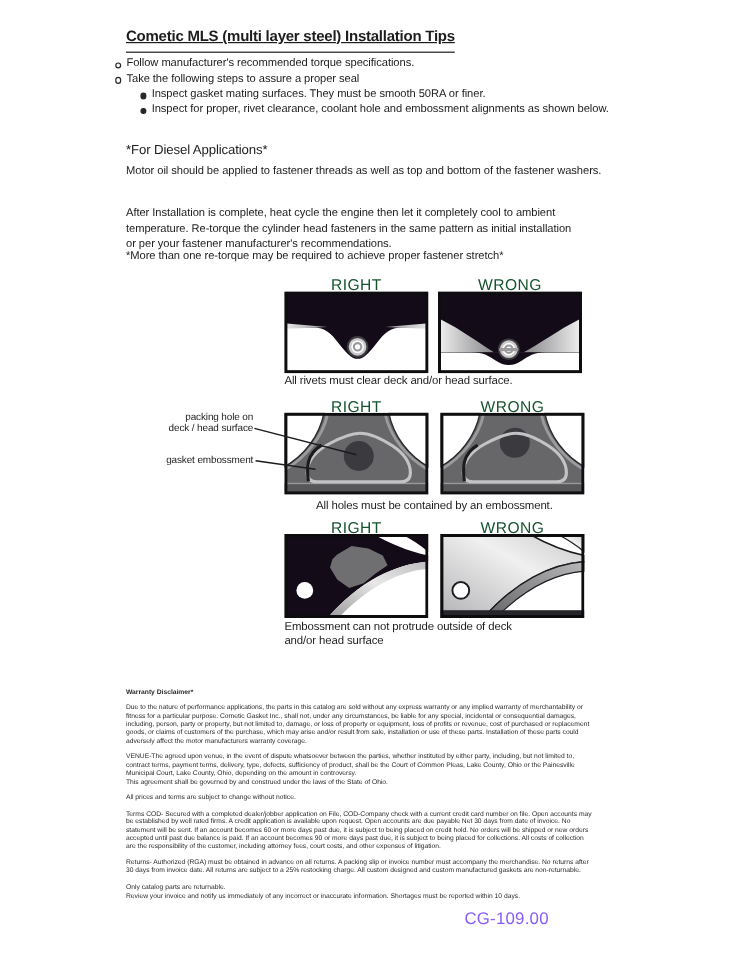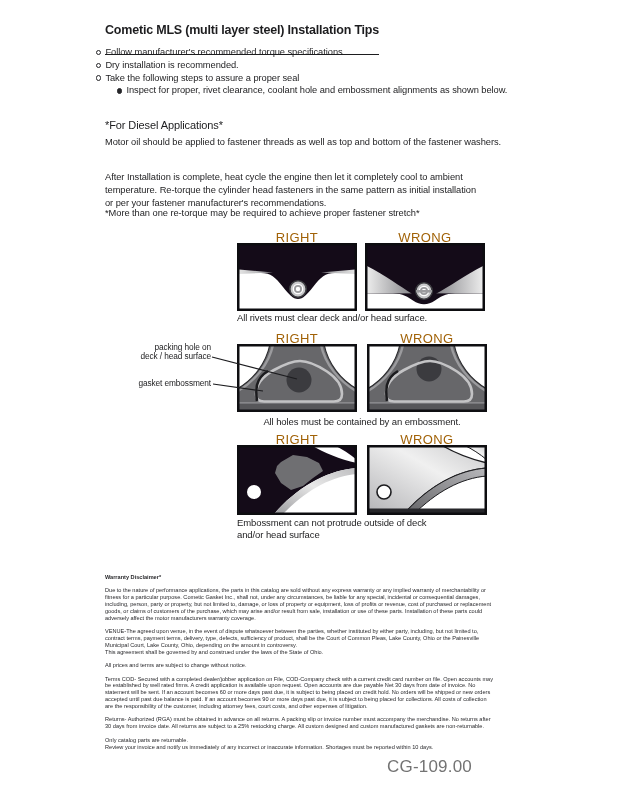--- a/index.html
+++ b/index.html
@@ -5,61 +5,61 @@
   html,body{margin:0;padding:0}
   body{
     width:618px;height:800px;background:#ffffff;position:relative;overflow:hidden;
     font-family:"Liberation Sans",sans-serif;color:#1d1d1f;
   }
   .abs{position:absolute}
   .nw{white-space:nowrap}
   
   .doc-title{
     left:105px;top:23px;font-size:12.5px;font-weight:bold;letter-spacing:-0.2px;
-    padding-bottom:17px;border-bottom:1.7px solid #1d1d1f;
+    padding-bottom:6px;border-bottom:1.7px solid #1d1d1f;text-decoration:underline;
   }
   
   .blist{left:96px;top:46px;font-size:9.3px;letter-spacing:-0.05px}
-  .brow{display:flex;align-items:flex-start;height:12.8px;line-height:12.6px}
+  .brow{display:flex;align-items:center;height:12.8px;line-height:12.6px}
   .bdot{width:3.4px;height:3.4px;border:1px solid #26262a;border-radius:50%;margin:3.8px 4px 0 0;flex:none;background:#fff}
   .brow.sub{margin-left:21px}
   .brow.sub .bdot{background:#26262a}
   
   .sec-head{left:105px;top:119px;font-size:11px;font-weight:normal;letter-spacing:-0.1px}
   .para{font-size:9.3px;line-height:12.8px;letter-spacing:-0.05px}
   
-  .dglabel{font-size:13px;letter-spacing:0.4px;color:#a16207;width:120px;text-align:center}
+  .dglabel{font-size:13px;letter-spacing:0.4px;color:#14532d;width:120px;text-align:center}
   .dgcaption{font-size:9.5px;font-weight:normal;letter-spacing:-0.1px;line-height:11.5px}
   .ann{font-size:8.3px;letter-spacing:-0.1px;text-align:right;width:110px;line-height:9px}
   .dbox{width:120px}
   
   .warr{left:105px;top:574px;width:420px;font-size:5.6px;line-height:6.9px;color:#29292c;letter-spacing:0}
   .wblock{margin:0 0 6.4px 0}
   .whead{font-weight:bold;margin:0 0 6.4px 0}
   
-  .footer-code{left:387px;top:757px;font-size:17px;letter-spacing:0.2px;color:#737373}
+  .footer-code{left:387px;top:757px;font-size:14px;letter-spacing:0.2px;color:#8b5cf6}
   svg{display:block}
 </style>
 </head>
 <body>
 
 <div class="abs doc-title nw">Cometic MLS (multi layer steel) Installation Tips</div>
 
 <div class="abs blist">
   <div class="brow">
     <span class="bdot"></span>
     <span class="nw">Follow manufacturer's recommended torque specifications.</span>
   </div>
   <div class="brow">
     <span class="bdot"></span>
-    <span class="nw">Dry installation is recommended.</span>
-  </div>
-  <div class="brow">
-    <span class="bdot"></span>
     <span class="nw">Take the following steps to assure a proper seal</span>
+  </div>
+  <div class="brow sub">
+    <span class="bdot"></span>
+    <span class="nw">Inspect gasket mating surfaces.  They must be smooth 50RA or finer.</span>
   </div>
   <div class="brow sub">
     <span class="bdot"></span>
     <span class="nw">Inspect for proper, rivet clearance, coolant hole and embossment alignments as shown below.</span>
   </div>
 </div>
 
 <div class="abs sec-head nw">*For Diesel Applications*</div>
 
 <div class="abs para" style="left:105px;top:136px">

